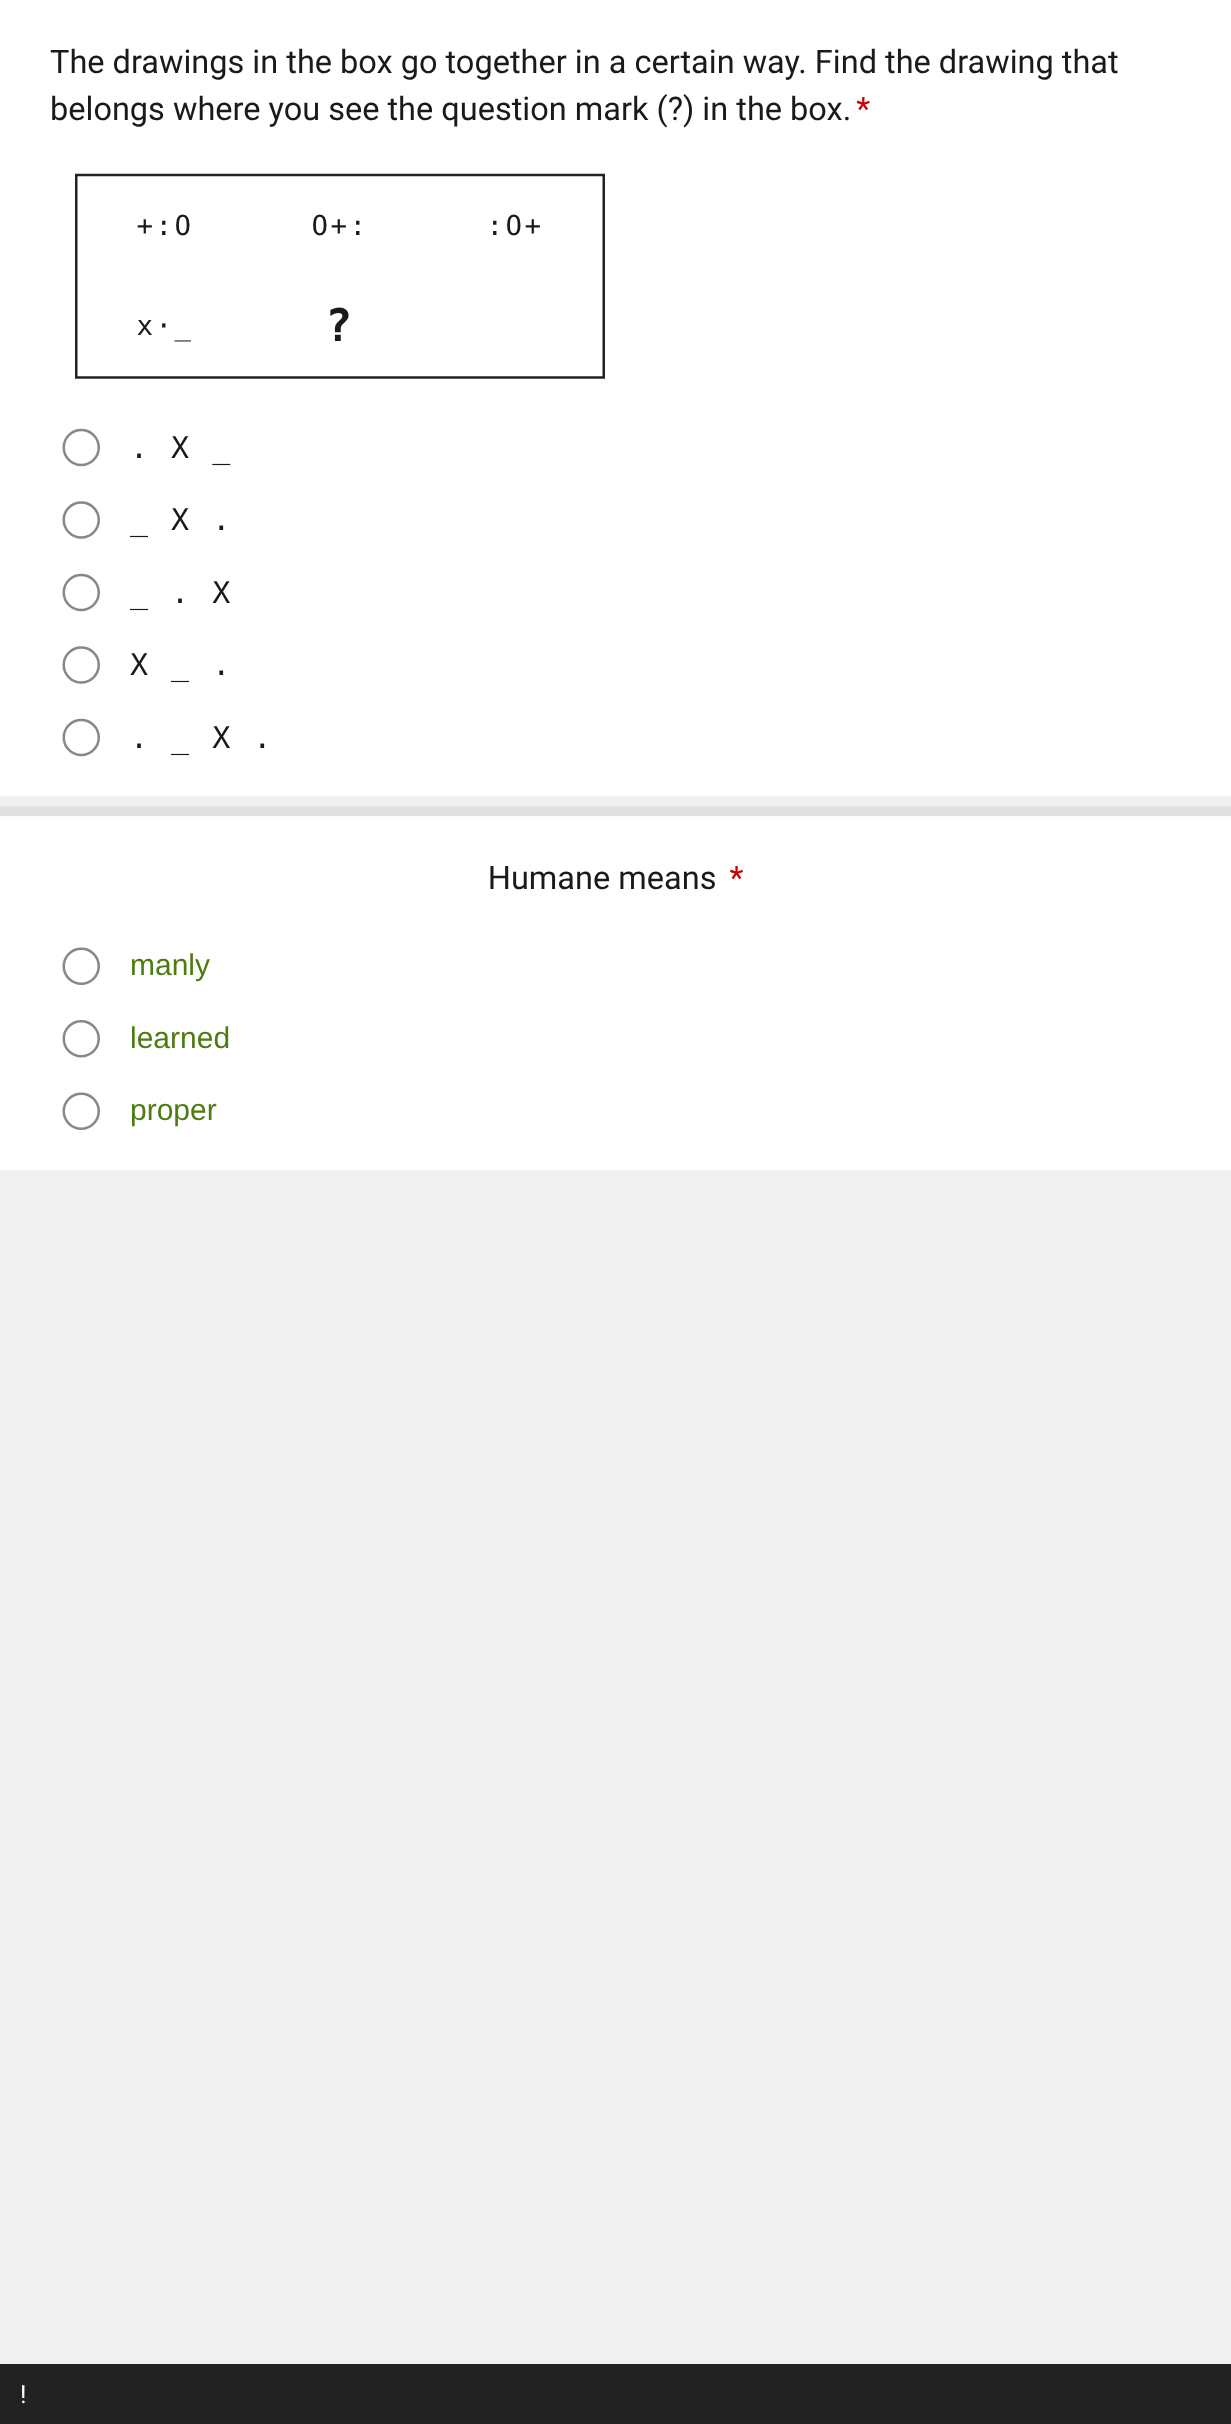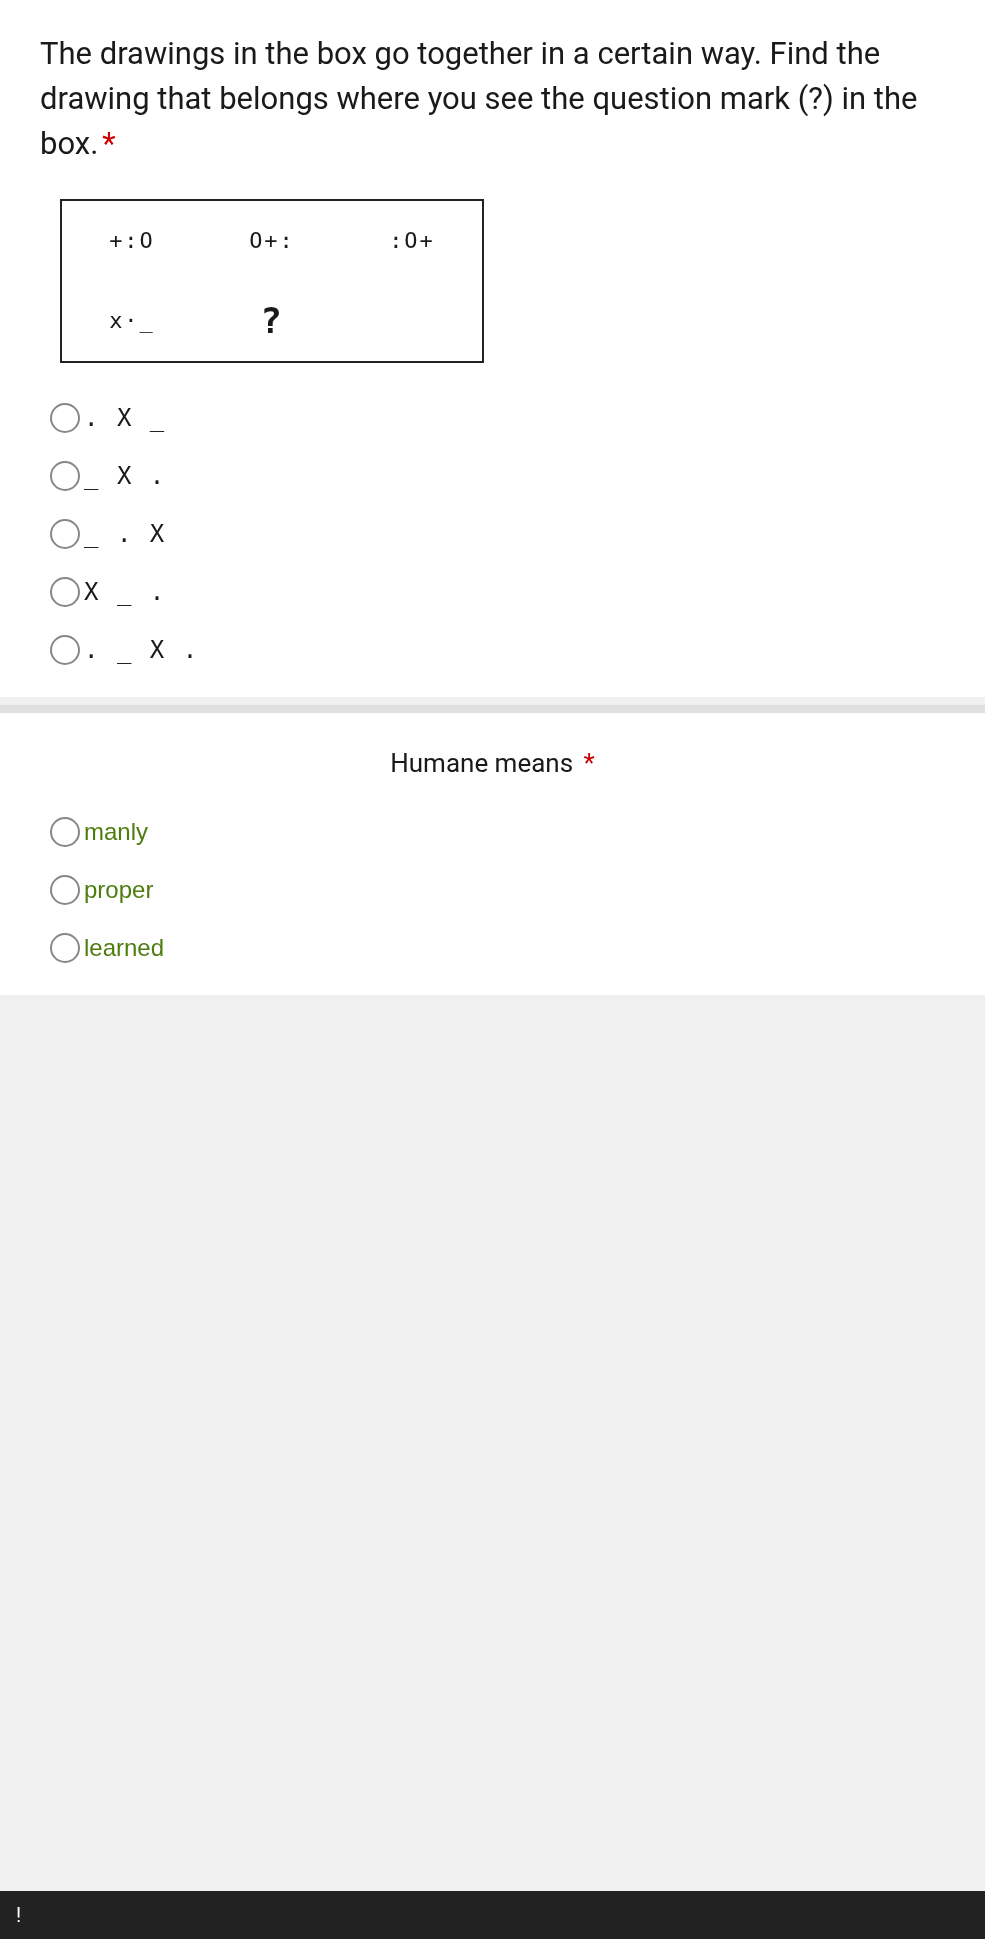--- a/index.html
+++ b/index.html
@@ -17,21 +17,21 @@
       flex-direction: column;
     }
 
     .section {
       background-color: #ffffff;
       padding: 32px 40px;
       margin-bottom: 8px;
     }
 
     .question-text {
-      font-size: 31px;
+      font-size: 26px;
       line-height: 1.45;
       color: #1a1a1a;
       margin-bottom: 32px;
     }
 
     .required-star {
       color: #cc0000;
       margin-left: 4px;
     }
 
@@ -64,21 +64,21 @@
       list-style: none;
       display: flex;
       flex-direction: column;
       gap: 28px;
       padding-left: 10px;
     }
 
     .option-item {
       display: flex;
       align-items: center;
-      gap: 4px;
+      gap: 24px;
       cursor: pointer;
     }
 
     .radio-circle {
       width: 30px;
       height: 30px;
       border-radius: 50%;
       border: 2px solid #888;
       display: flex;
       align-items: center;
@@ -179,24 +179,24 @@
     <span>Humane means</span><span class="required-star"> *</span>
   </p>
 
   <ul class="options-list">
     <li class="option-item">
       <div class="radio-circle"></div>
       <span class="option-label-text">manly</span>
     </li>
     <li class="option-item">
       <div class="radio-circle"></div>
+      <span class="option-label-text">learned</span>
+    </li>
+    <li class="option-item">
+      <div class="radio-circle"></div>
       <span class="option-label-text">proper</span>
-    </li>
-    <li class="option-item">
-      <div class="radio-circle"></div>
-      <span class="option-label-text">learned</span>
     </li>
   </ul>
 </div>
 
 <div class="bottom-bar">
   <span class="bottom-bar-icon">!</span>
 </div>
 
 </body></html>

